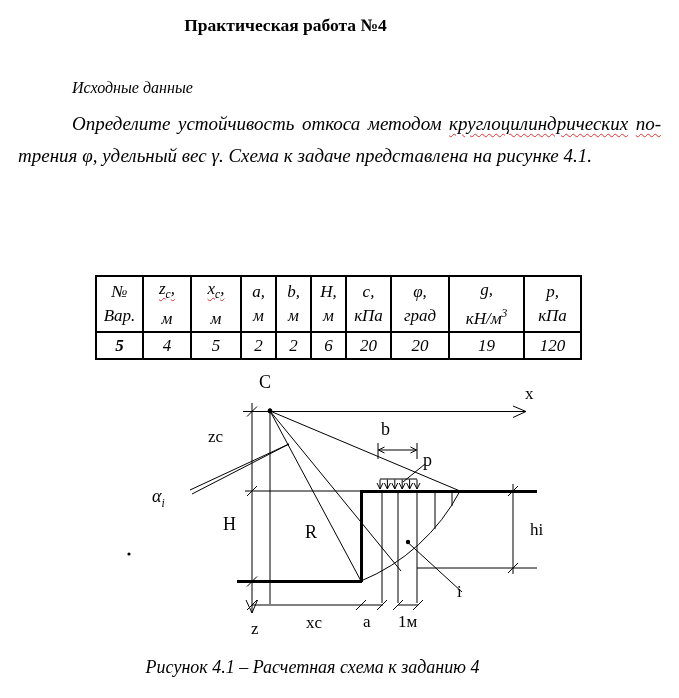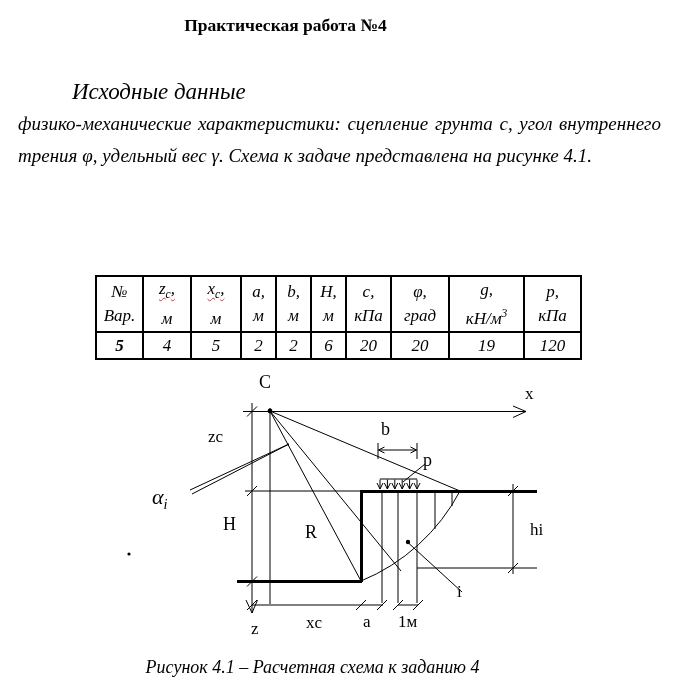--- a/index.html
+++ b/index.html
@@ -6,21 +6,21 @@
   body{
     width:679px;height:698px;position:relative;background:#ffffff;
     font-family:"Liberation Serif","DejaVu Serif",serif;color:#000;
     overflow:hidden;
   }
   .title{
     position:absolute;top:15px;left:0;width:571px;text-align:center;
     font-weight:bold;font-size:17.5px;
   }
   .heading{
-    position:absolute;top:79px;left:72px;font-style:italic;font-size:23px;
+    position:absolute;top:79px;left:72px;font-style:italic;font-size:16px;
   }
   .para{
     position:absolute;top:108px;left:18px;width:643px;
     font-style:italic;font-size:19px;
   }
   .pline{
     height:32px;line-height:32px;text-align:justify;text-align-last:justify;
   }
   .pline.last{text-align-last:left;}
   .indent{display:inline-block;width:54px;}
@@ -49,21 +49,23 @@
   }
 </style>
 </head>
 <body>
 
 <div class="title">Практическая работа №4</div>
 
 <div class="heading">Исходные данные</div>
 
 <div class="para">
-  <div class="pline">физико-механические характеристики: сцепление грунта с, угол внутреннего</div>
+  <div class="pline"><span class="indent"></span><span>Определите устойчивость откоса методом</span>
+    <span class="wavy">круглоцилиндрических</span>
+    <span class="wavy">по-</span></div>
   <div class="pline last">трения φ, удельный вес γ. Схема к задаче представлена на рисунке 4.1.</div>
 </div>
 
 <table class="ptable">
   <colgroup>
     <col style="width:47px">
       <col style="width:48px">
       <col style="width:50px">
     <col style="width:35px">
       <col style="width:35px">
@@ -205,21 +207,21 @@
   </g>
 
   <circle cx="270" cy="411" r="2.4" fill="#000"></circle>
   <circle cx="408" cy="542" r="2.2" fill="#000"></circle>
   <circle cx="129" cy="554" r="1.6" fill="#000"></circle>
 </svg>
 
 <span class="flabel" style="left:259px;top:374px;font-size:18px;">C</span>
 <span class="flabel" style="left:525px;top:385px;">x</span>
 <span class="flabel" style="left:208px;top:428px;">zc</span>
-<span class="flabel it" style="left:152px;top:488px;font-size:22px;"><span>α</span><sub>i</sub></span>
+<span class="flabel it" style="left:152px;top:488px;font-size:18px;"><span>α</span><sub>i</sub></span>
 <span class="flabel" style="left:223px;top:516px;font-size:18px;">H</span>
 <span class="flabel" style="left:305px;top:524px;font-size:18px;">R</span>
 <span class="flabel" style="left:381px;top:421px;font-size:18px;">b</span>
 <span class="flabel" style="left:423px;top:452px;font-size:18px;">p</span>
 <span class="flabel" style="left:514px;top:521px;padding-left:16px;">hi</span>
 <span class="flabel" style="left:306px;top:614px;">xc</span>
 <span class="flabel" style="left:363px;top:613px;">a</span>
 <span class="flabel" style="left:398px;top:613px;">1м</span>
 <span class="flabel" style="left:457px;top:583px;">i</span>
 <span class="flabel" style="left:251px;top:620px;">z</span>

